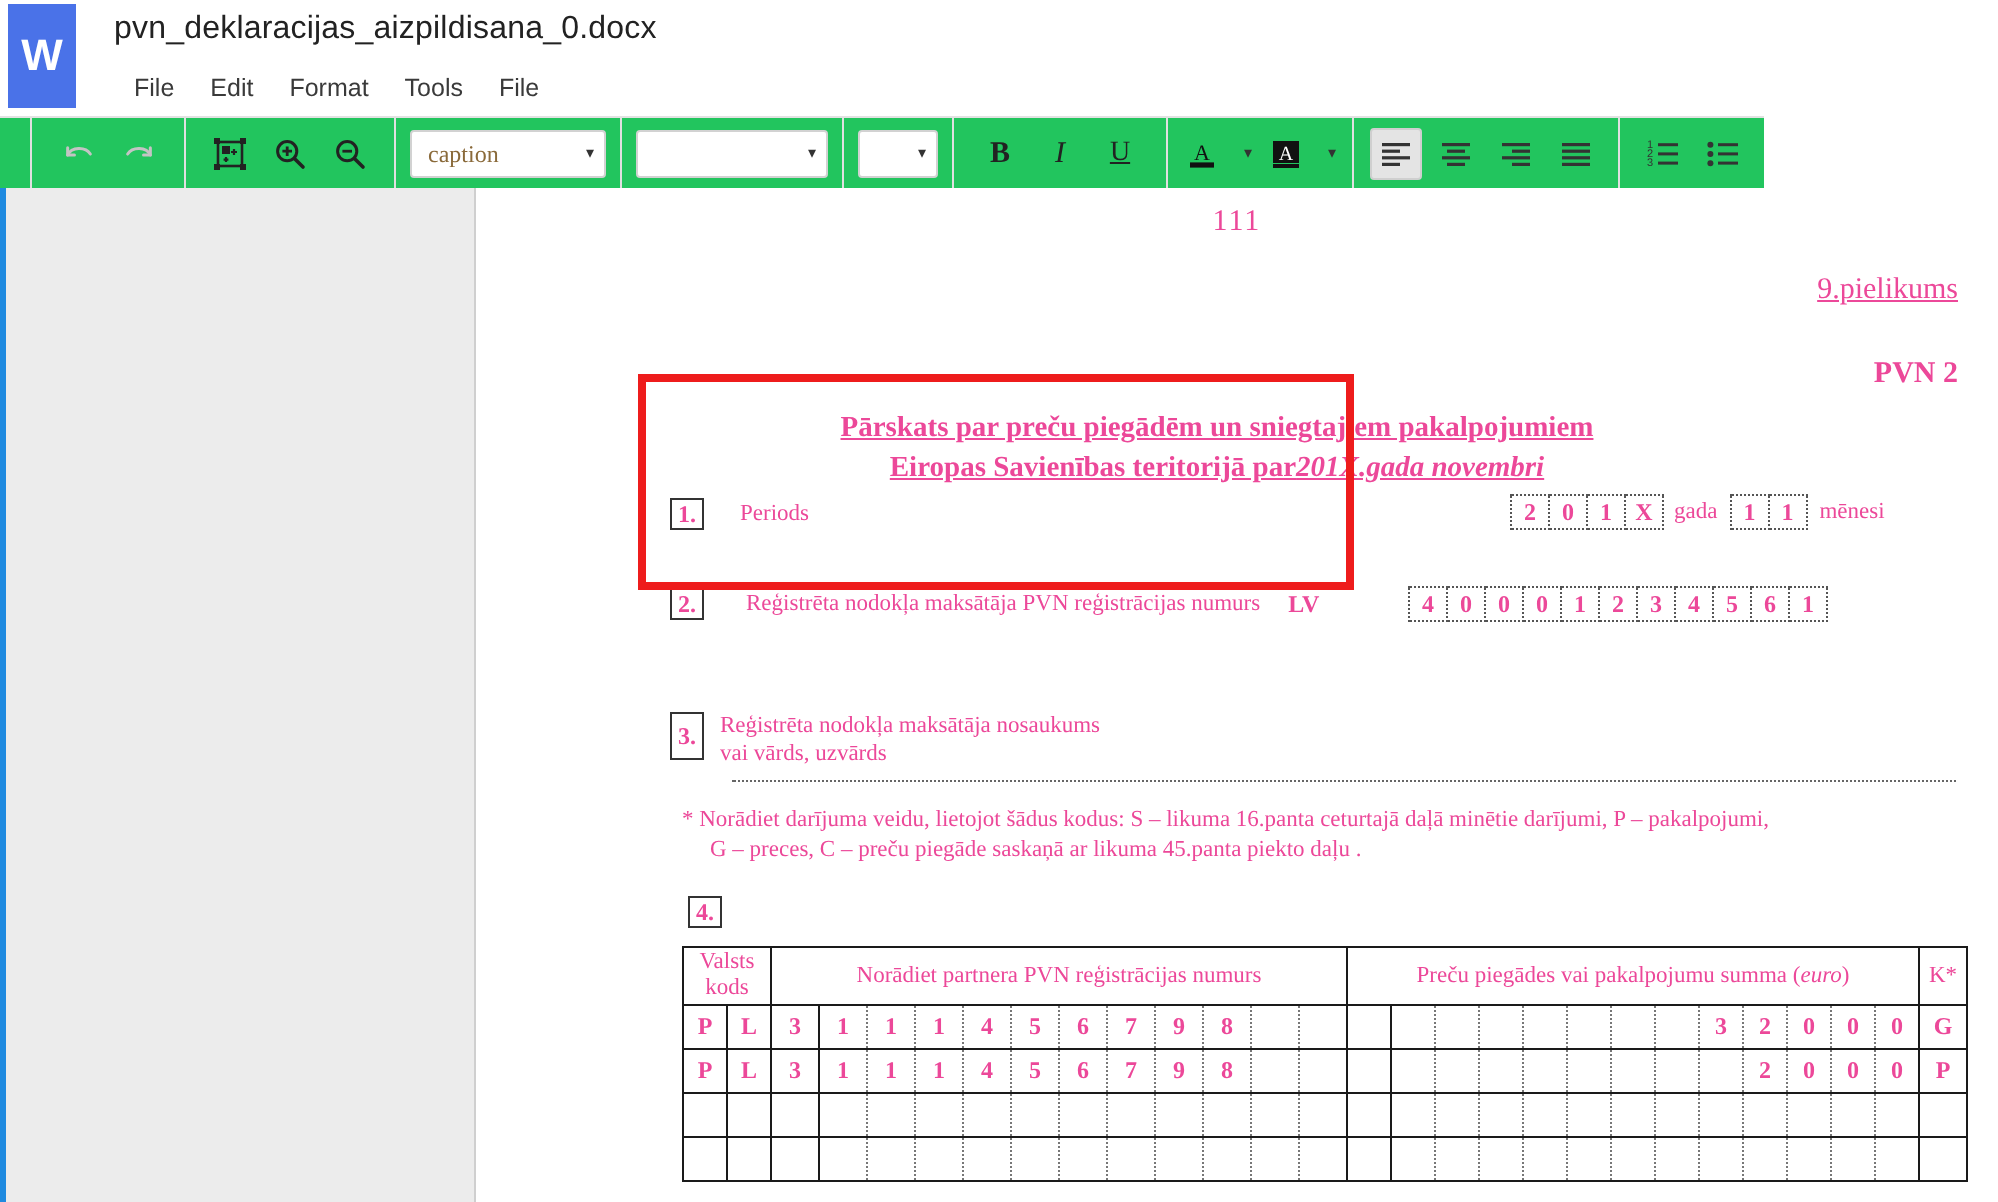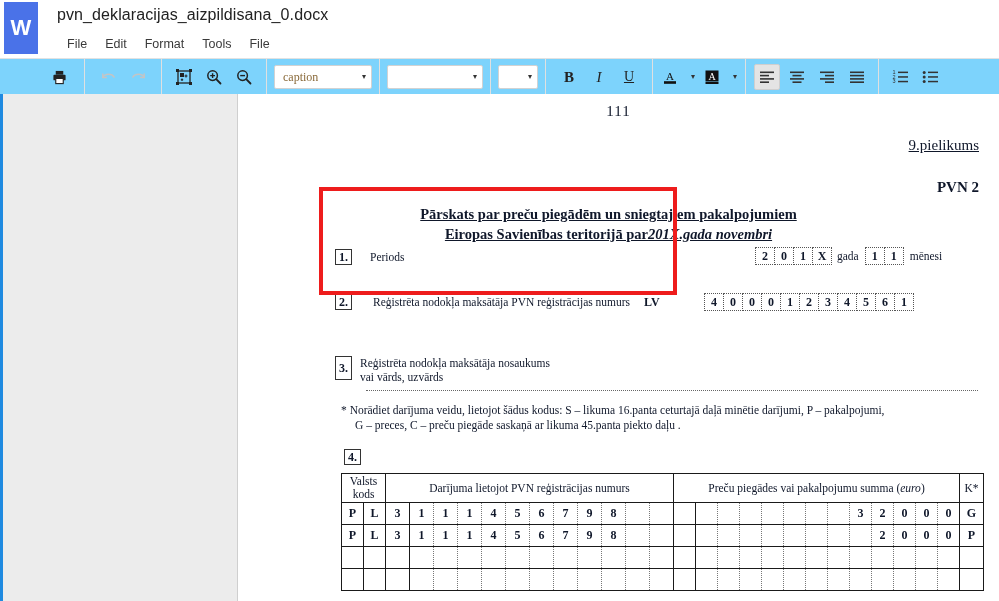--- a/index.html
+++ b/index.html
@@ -23,23 +23,23 @@
     font-family:"Liberation Sans", sans-serif;letter-spacing:.1px;
   }
   .menubar{position:absolute;left:58px;top:35px;display:flex;gap:0px;}
   .menuitem{
     font-size:12.5px;color:#3a3a3a;padding:2px 9px;cursor:default;
     font-family:"Liberation Sans", sans-serif;
   }
 
   
   .toolbar{
-    position:absolute;left:0;top:58px;width:999px;height:36px;
-    background:#7dd3fc;border-top:1px solid #e2e2e2;border-bottom:1px solid #d7d7d7;
-    display:flex;align-items:stretch;
+    position:absolute;left:0;top:58px;width:882px;height:36px;
+    background:#22c55e;border-top:1px solid #e2e2e2;border-bottom:1px solid #d7d7d7;
+    display:flex;align-items:stretch;justify-content:flex-end;
   }
   .tgroup{display:flex;align-items:center;border-right:1px solid #e0e0e0;height:100%;padding:0 4px;box-sizing:border-box;}
   .tgroup.nb{border-right:none;}
   .tbtn{
     width:26px;height:26px;display:flex;align-items:center;justify-content:center;
     margin:0 2px;border-radius:2px;cursor:pointer;color:#222;font-size:14px;
   }
   .tbtn.active{background:#e4e4e4;border:1px solid #cfcfcf;box-sizing:border-box;}
   .tbtn.disabled{color:#c3c3c3;cursor:default;}
   .ddown{
@@ -54,21 +54,21 @@
   .dd-size{width:40px;}
   svg{display:block;}
 
   
   .bodyarea{position:absolute;left:0;top:94px;width:999px;height:507px;background:#eceaea;}
   .leftedge{position:absolute;left:0;top:0;width:3px;height:507px;background:#1f8ae0;}
   .leftpane{position:absolute;left:3px;top:0;width:234px;height:507px;background:#ececec;border-right:1px solid #cfcfcf;}
   .pagewrap{position:absolute;left:238px;top:0;width:761px;height:507px;background:#fff;overflow:hidden;}
 
   
-  .doc{position:relative;width:761px;height:507px;font-family:"Liberation Serif", serif;color:#0f172a;}
+  .doc{position:relative;width:761px;height:507px;font-family:"Liberation Serif", serif;color:#ec4899;}
   .pagenum{position:absolute;left:0;top:9px;width:761px;text-align:center;font-size:15px;letter-spacing:1px;}
   .pielikums{position:absolute;right:20px;top:43px;font-size:15px;text-decoration:underline;}
   .pvn2{position:absolute;right:20px;top:85px;font-size:15px;font-weight:bold;}
   .title1{position:absolute;left:0;top:112px;width:741px;text-align:center;font-size:14.5px;font-weight:bold;text-decoration:underline;}
   .title2{position:absolute;left:0;top:132px;width:741px;text-align:center;font-size:14.5px;font-weight:bold;text-decoration:underline;}
   .title2 i{font-weight:bold;font-style:italic;}
 
   .numbox{
     display:inline-block;border:1px solid #333;padding:0px 3px;font-size:12px;font-weight:bold;
     line-height:14px;vertical-align:middle;background:#fff;
@@ -409,21 +409,21 @@
             <col style="width:22px">
               <col style="width:22px">
               <col style="width:22px">
               <col style="width:22px">
             <col style="width:22px">
               <col style="width:24px">
           </colgroup>
           <tbody>
               <tr class="hdrrow">
             <th colspan="2" class="hdr">Valsts kods</th>
-            <th colspan="12" class="hdr">Darījuma lietojot PVN reģistrācijas numurs</th>
+            <th colspan="12" class="hdr">Norādiet partnera PVN reģistrācijas numurs</th>
             <th colspan="13" class="hdr"><span>Preču piegādes vai pakalpojumu summa (</span><em>euro</em><span>)</span></th>
             <th class="hdr">K*</th>
           </tr>
 
           <tr>
             <td class="solidl">P</td>
             <td class="dotted solidr">L</td>
             <td>3</td>
             <td class="dotted">1</td>
             <td class="dotted">1</td>

